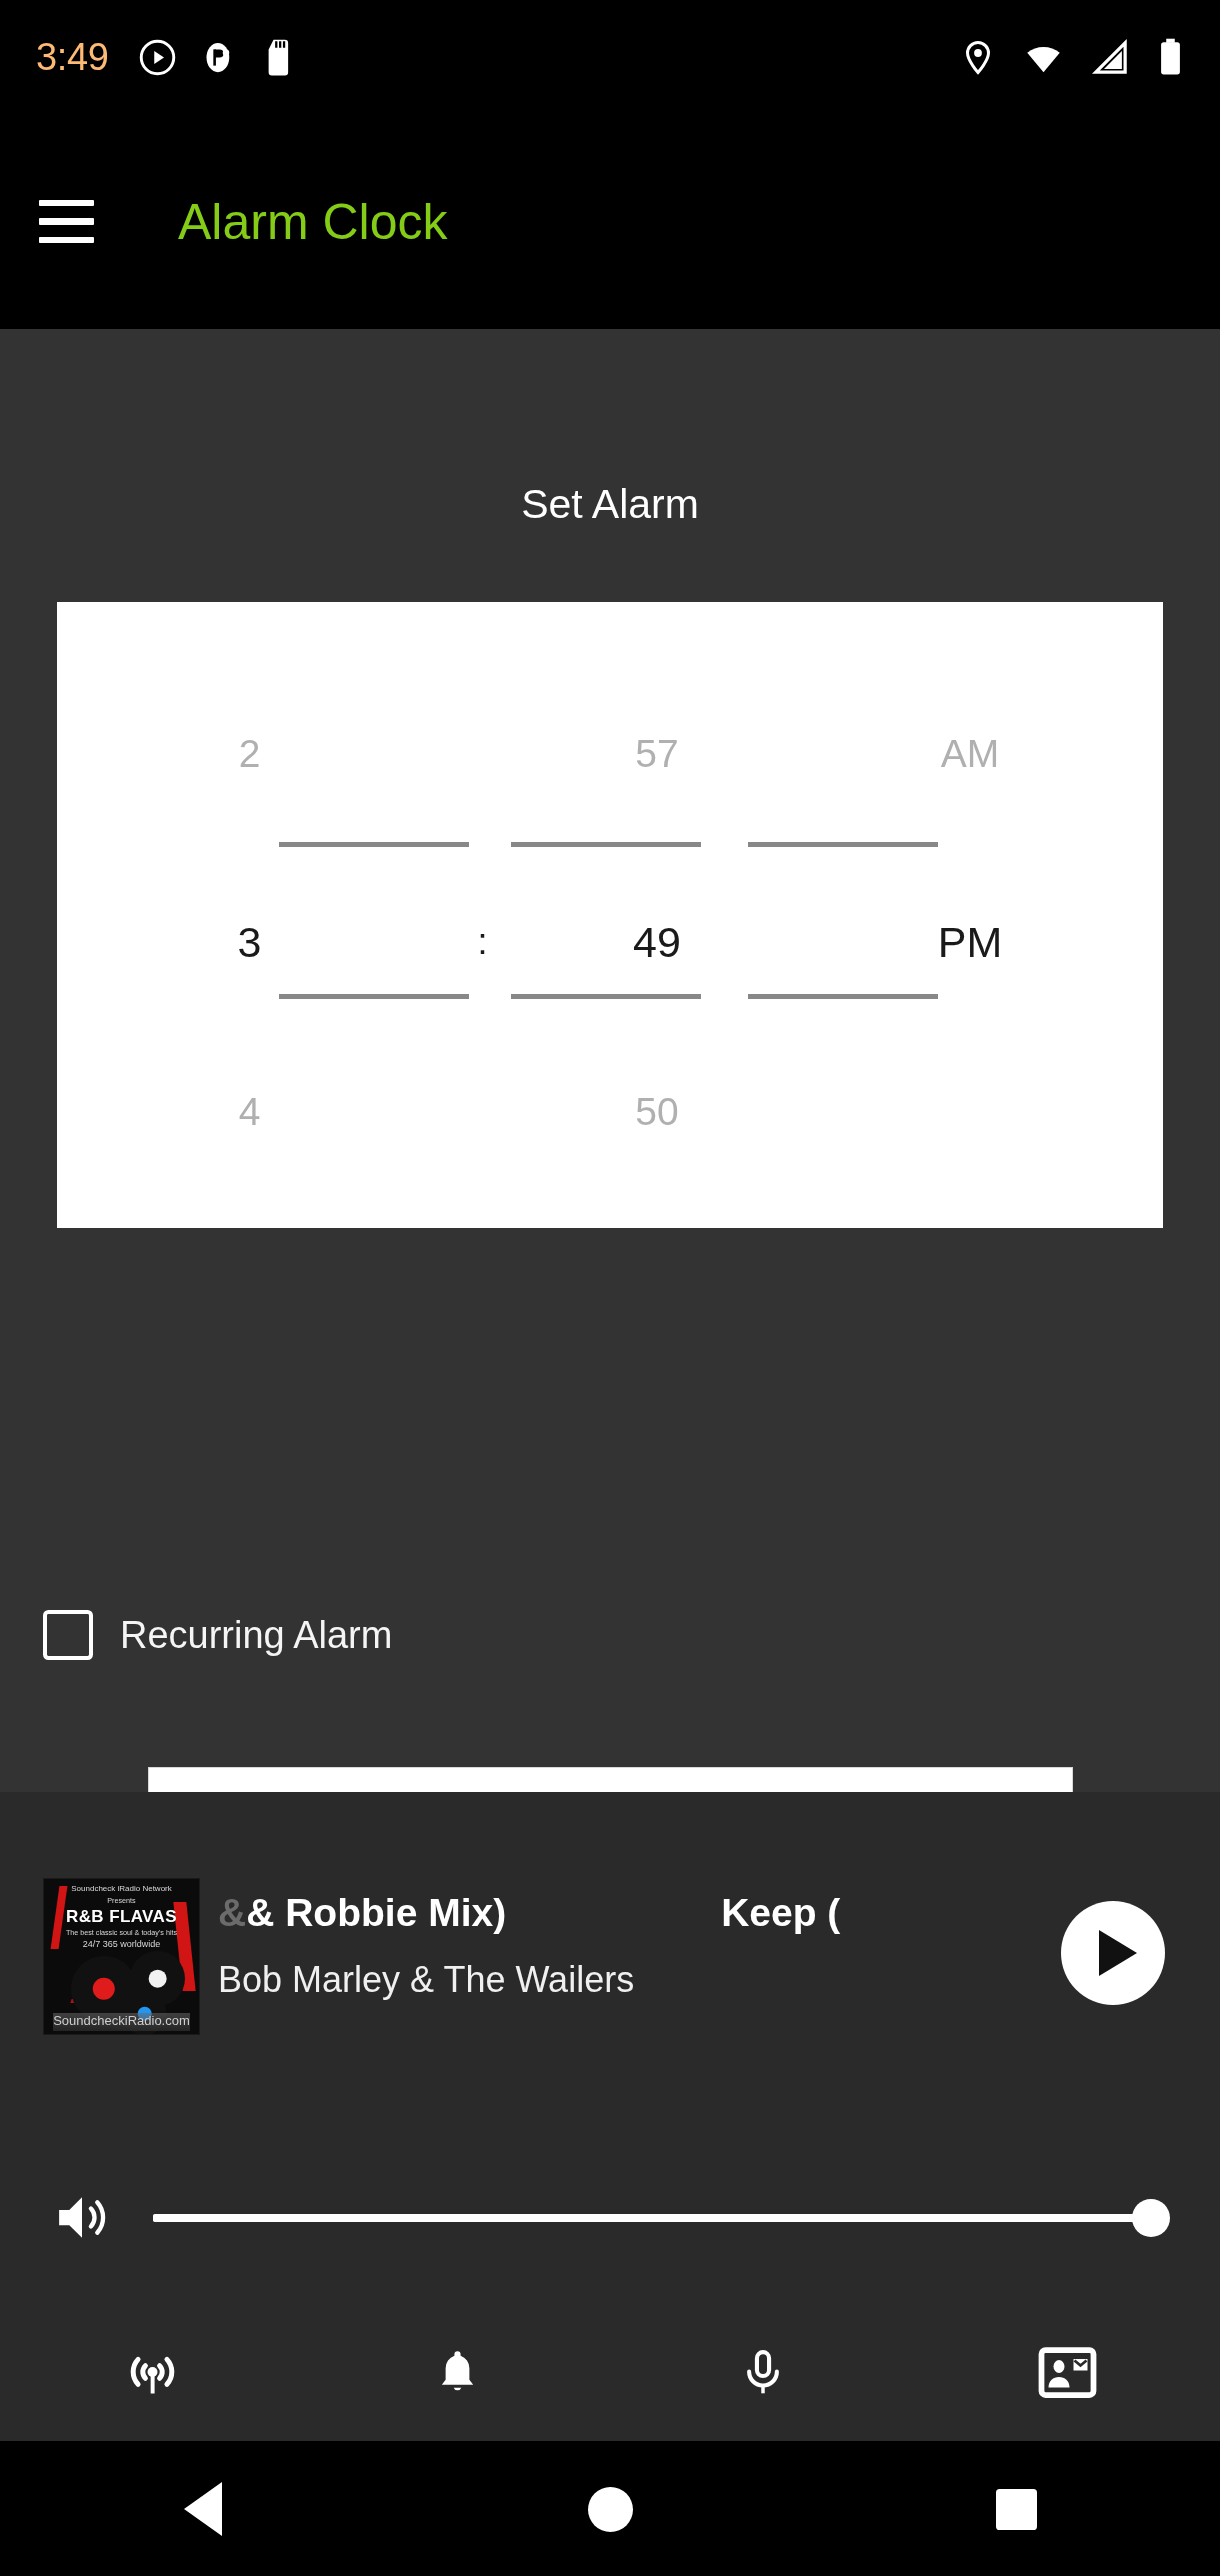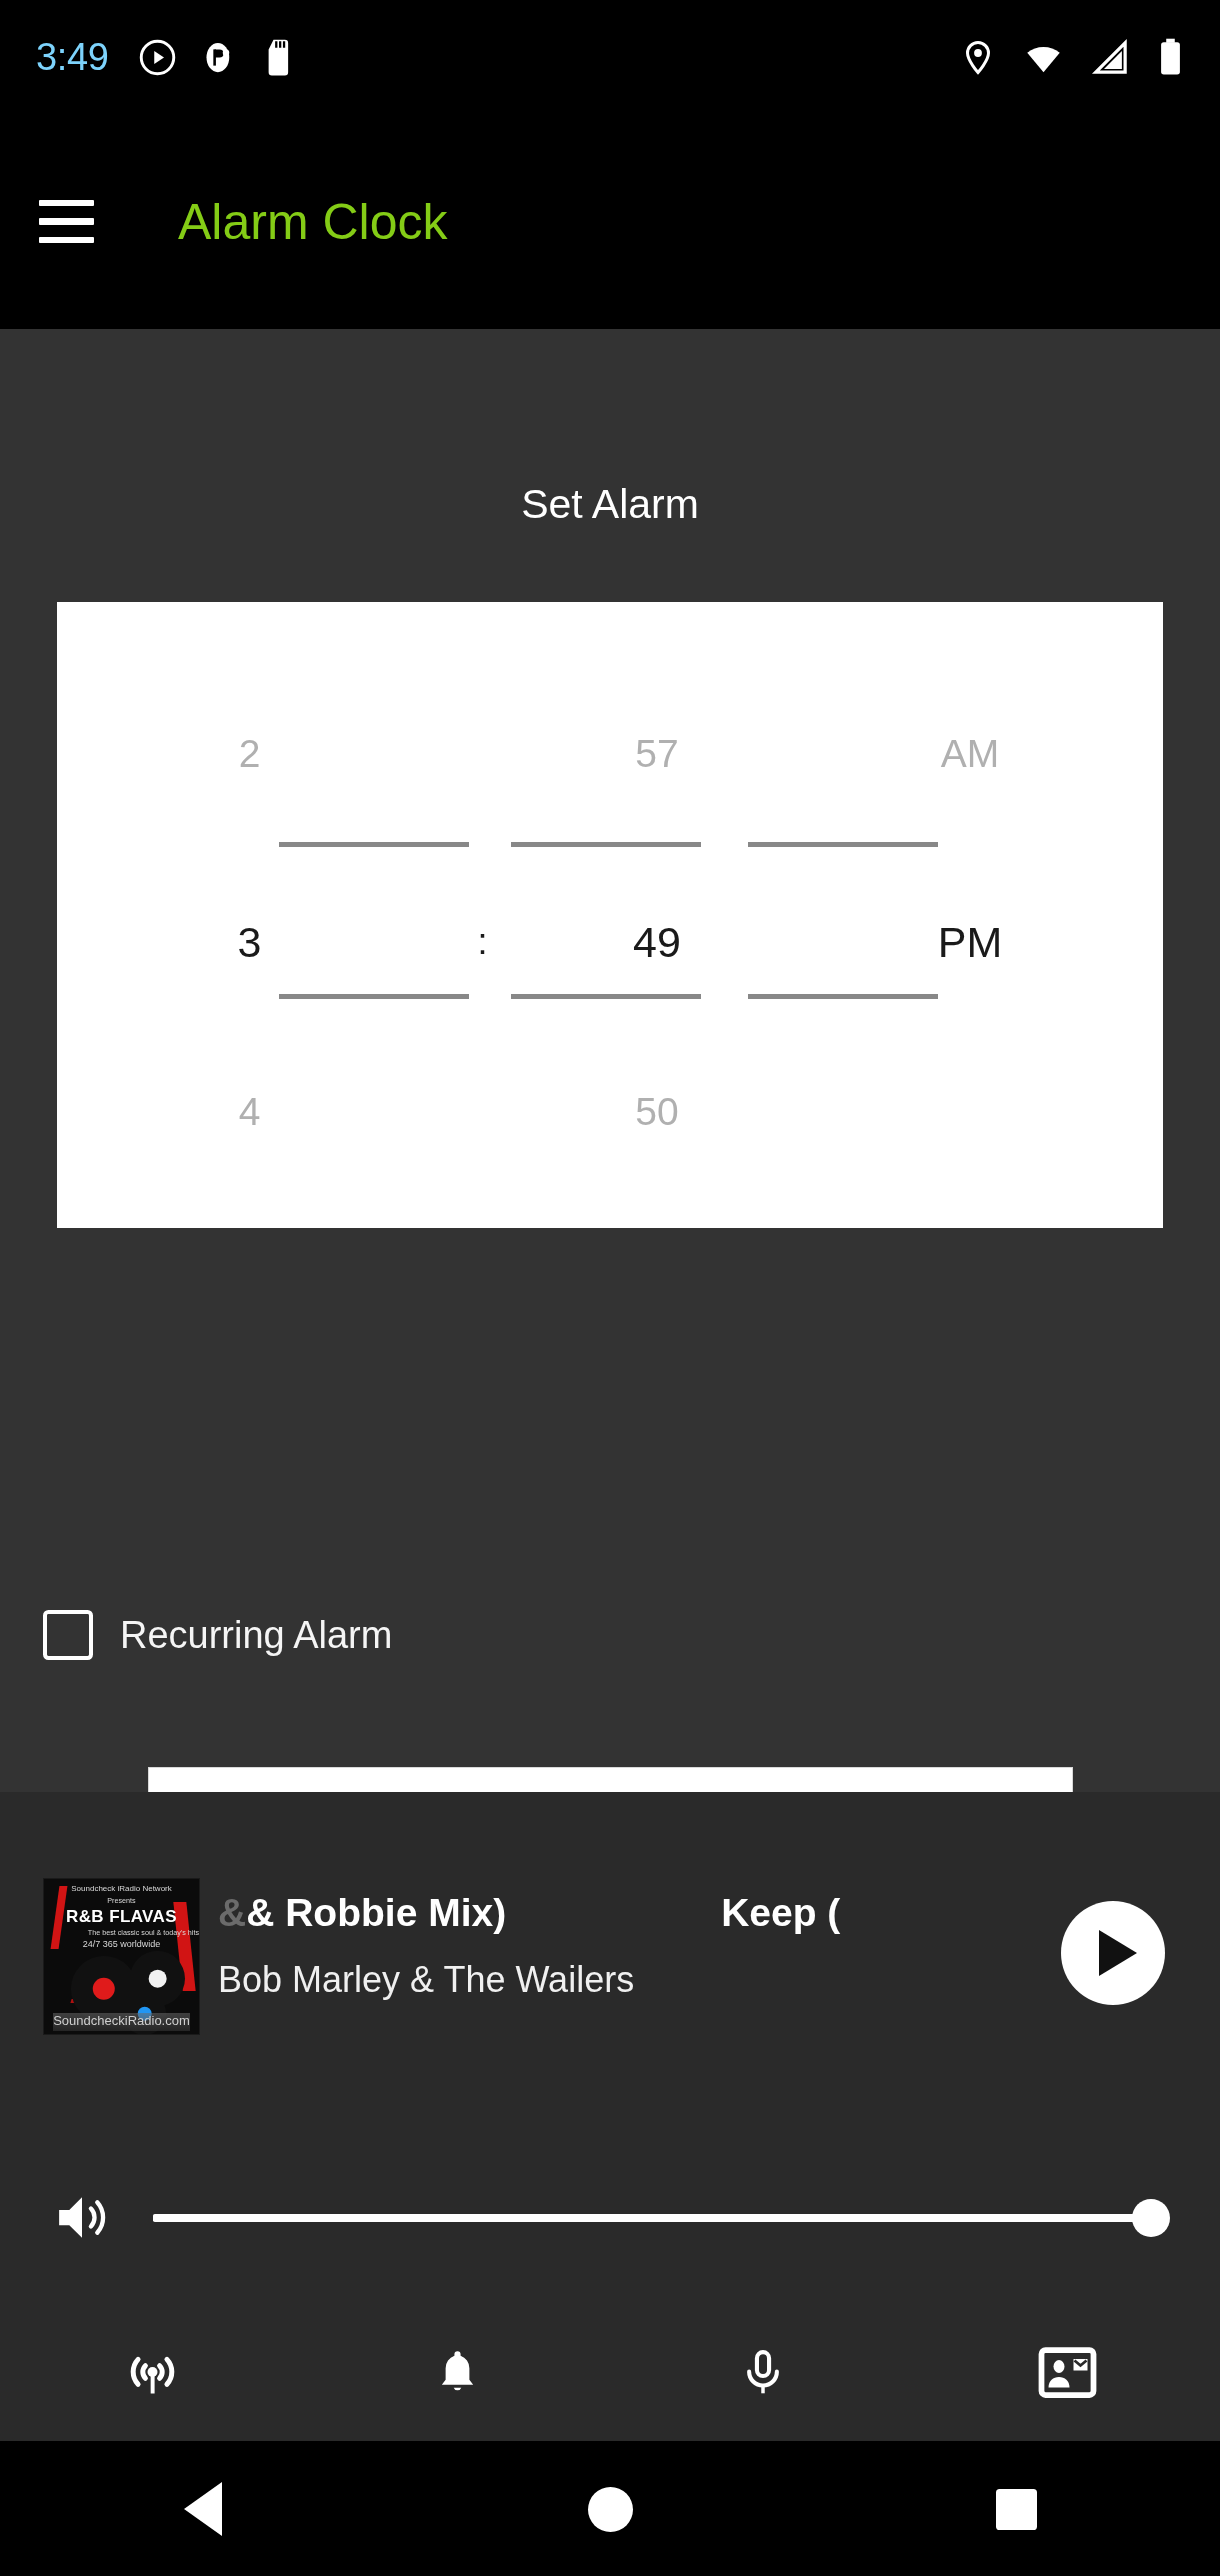--- a/index.html
+++ b/index.html
@@ -8,21 +8,21 @@
     background:#000;
     font-family:"Liberation Sans", sans-serif;
     overflow:hidden;
   }
   .screen { position:relative; width:1220px; height:2576px; background:#000; }
 
   
   .statusbar {
     position:absolute; top:0; left:0; width:1220px; height:114px;
     background:#000; display:flex; align-items:center;
-    padding:0 36px; color:#7dd3fc;
+    padding:0 36px; color:#fdba74;
   }
   .sb-time { font-size:38px; letter-spacing:-0.4px; }
   .sb-left-icons { display:flex; align-items:center; gap:23px; margin-left:30px; }
   .sb-spacer { flex:1; }
   .sb-right-icons { display:flex; align-items:center; gap:27px; }
   .sb-icon svg { display:block; }
 
   
   .appbar {
     position:absolute; top:114px; left:0; width:1220px; height:215px;
@@ -109,21 +109,21 @@
     position:absolute; left:43px; top:0; width:157px; height:157px;
     background:#0b0b0b; border:1.8px solid #1a1a1a; overflow:hidden;
   }
   .aa-inner { position:relative; width:100%; height:100%; }
   .aa-txt { position:absolute; width:100%; text-align:center; color:#d9d9d9;
     font-family:"Liberation Sans", sans-serif; }
   .aa-net   { top:5.4px;  font-size:8px; }
   .aa-pres  { top:17px; font-size:7.2px; }
   .aa-title { top:28px; font-size:17px; font-weight:700; color:#fff;
               letter-spacing:0.4px; }
-  .aa-sub1  { top:49px; font-size:7.2px;text-align:right; }
+  .aa-sub1  { top:49px; font-size:7.2px; }
   .aa-sub2  { top:60px; font-size:9px; }
   .aa-footer{ bottom:6.3px; font-size:13px; color:#cfcfcf; }
   .aa-footbar { position:absolute; left:9px; right:9px; bottom:2.7px; height:18px;
     background:linear-gradient(#6a6a6a,#3a3a3a); opacity:.55; }
   .aa-redL { position:absolute; left:10.7px; top:7.2px; width:8px; height:63px;
     background:#d11414; transform:skewX(-8deg); }
   .aa-redR { position:absolute; right:9px; top:23px; width:12.5px; height:89px;
     background:#d11414; transform:skewX(6deg); }
   .disc { position:absolute; border-radius:50%;
     background:radial-gradient(circle, #3a3a3a 0 14%, #111 15% 100%); }

